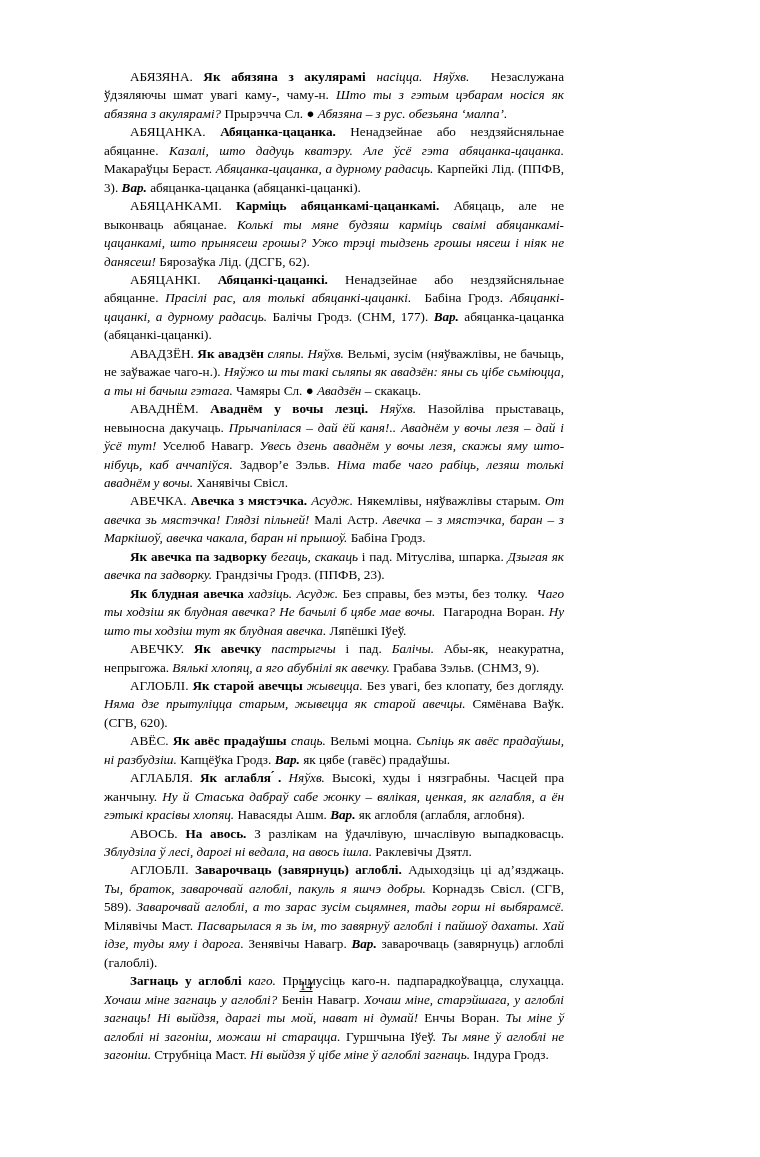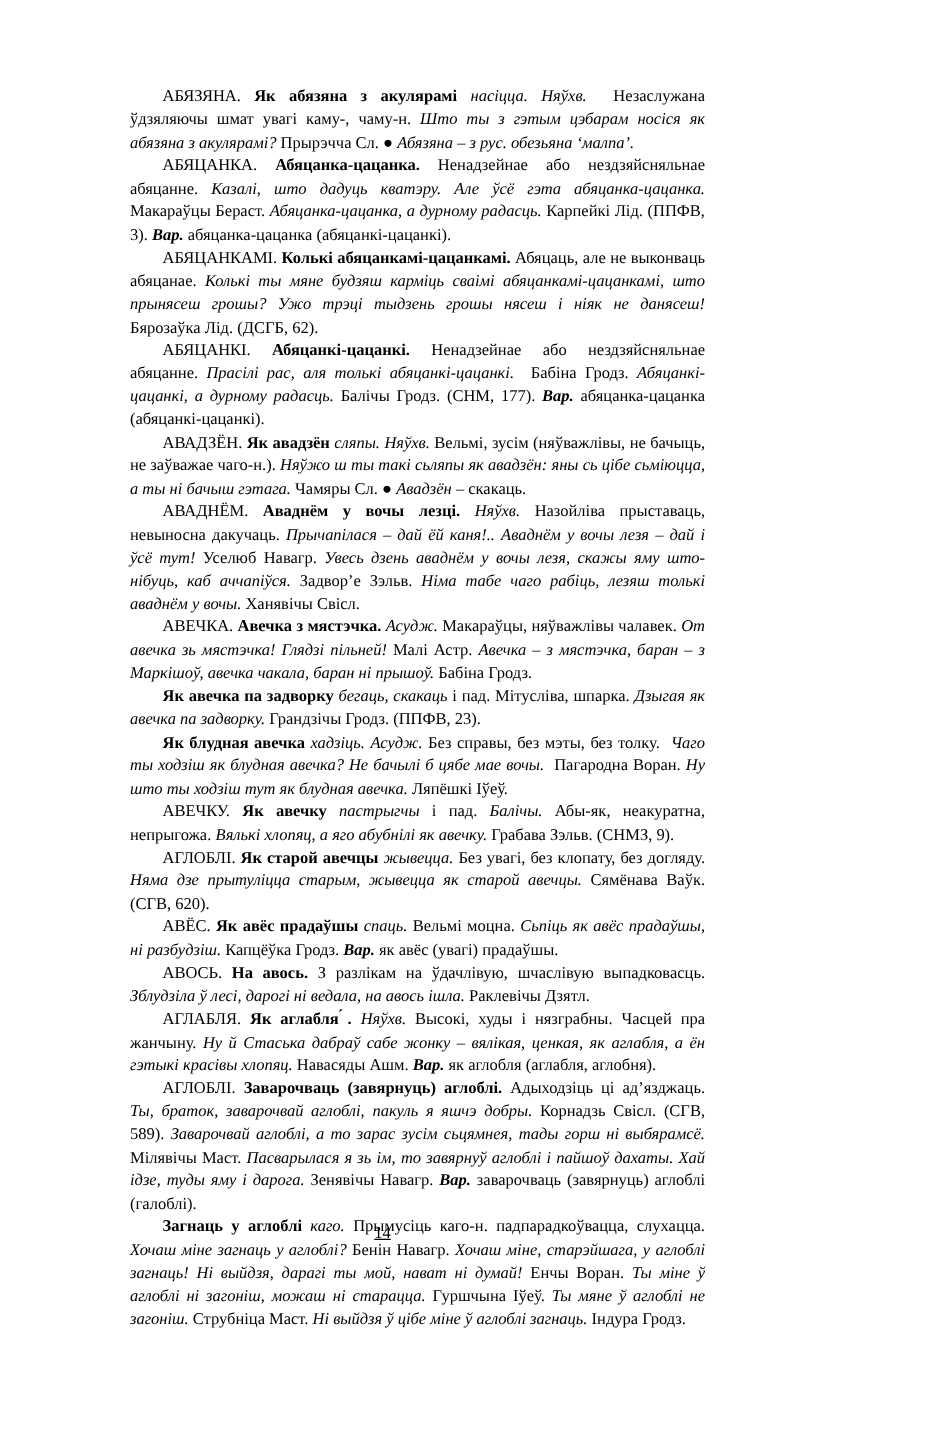--- a/index.html
+++ b/index.html
@@ -58,43 +58,43 @@
 </head>
 <body>
 
 <div class="page">
   <div class="body-text">
 
     <p class="entry"><span>АБЯЗЯНА.</span> <b>Як абязяна з акулярамі</b> <i>насіцца.</i> <i>Няўхв.</i>&nbsp; <span>Незаслужана ўдзяляючы шмат увагі каму-, чаму-н.</span> <i>Што ты з гэтым цэбарам носіся як абязяна з акулярамі?</i> <span>Прырэчча Сл.</span> <span class="bullet">●</span> <i>Абязяна –  з рус. обезьяна ‘малпа’.</i></p>
 
     <p class="entry"><span>АБЯЦАНКА.</span> <b>Абяцанка-цацанка.</b> <span>Ненадзейнае або нездзяйсняльнае абяцанне.</span> <i>Казалі, што дадуць кватэру. Але ўсё гэта абяцанка-цацанка.</i> <span>Макараўцы Бераст.</span> <i>Абяцанка-цацанка, а дурному радасць.</i> <span>Карпейкі Лід. (ППФВ, 3).</span> <b><i>Вар.</i></b> <span>абяцанка-цацанка (абяцанкі-цацанкі).</span></p>
 
-    <p class="entry"><span>АБЯЦАНКАМІ.</span> <b>Колькі абяцанкамі-цацанкамі.</b> <span>Абяцаць, але не выконваць абяцанае.</span> <i>Колькі ты мяне будзяш карміць сваімі абяцанкамі-цацанкамі, што прынясеш грошы? Ужо трэці тыдзень грошы нясеш і ніяк не данясеш!</i> <span>Бярозаўка Лід. (ДСГБ, 62).</span></p>
+    <p class="entry"><span>АБЯЦАНКАМІ.</span> <b>Карміць абяцанкамі-цацанкамі.</b> <span>Абяцаць, але не выконваць абяцанае.</span> <i>Колькі ты мяне будзяш карміць сваімі абяцанкамі-цацанкамі, што прынясеш грошы? Ужо трэці тыдзень грошы нясеш і ніяк не данясеш!</i> <span>Бярозаўка Лід. (ДСГБ, 62).</span></p>
 
     <p class="entry"><span>АБЯЦАНКІ.</span> <b>Абяцанкі-цацанкі.</b> <span>Ненадзейнае або нездзяйсняльнае абяцанне.</span> <i>Прасілі рас, аля толькі абяцанкі-цацанкі.</i>&nbsp; <span>Бабіна Гродз.</span> <i>Абяцанкі-цацанкі, а дурному радасць.</i> <span>Балічы Гродз. (СНМ, 177).</span> <b><i>Вар.</i></b> <span>абяцанка-цацанка (абяцанкі-цацанкі).</span></p>
 
     <p class="entry"><span>АВАДЗЁН.</span> <b>Як авадзён</b> <i>сляпы.</i> <i>Няўхв.</i> <span>Вельмі, зусім (няўважлівы, не бачыць, не заўважае чаго-н.).</span> <i>Няўжо ш ты такі сьляпы як авадзён: яны сь цібе сьміюцца, а ты ні бачыш гэтага.</i> <span>Чамяры Сл.</span> <span class="bullet">●</span> <i>Авадзён</i><span> – скакаць.</span></p>
 
     <p class="entry"><span>АВАДНЁМ.</span> <b>Аваднём у вочы лезці.</b> <i>Няўхв.</i> <span>Назойліва прыставаць, невыносна дакучаць.</span> <i>Прычапілася – дай ёй каня!.. Аваднём у вочы лезя – дай і ўсё тут!</i> <span>Уселюб Навагр.</span> <i>Увесь дзень аваднём у вочы лезя, скажы яму што-нібуць, каб аччапіўся.</i> <span>Задвор’е Зэльв.</span> <i>Німа табе чаго рабіць, лезяш толькі аваднём у вочы.</i> <span>Ханявічы Свісл.</span></p>
 
-    <p class="entry"><span>АВЕЧКА.</span> <b>Авечка з мястэчка.</b> <i>Асудж.</i> <span>Макараўцы, няўважлівы чалавек.</span> <i>От авечка зь мястэчка! Глядзі пільней!</i> <span>Малі Астр.</span> <i>Авечка – з мястэчка, баран – з Маркішоў, авечка чакала, баран ні прышоў.</i> <span>Бабіна Гродз.</span></p>
+    <p class="entry"><span>АВЕЧКА.</span> <b>Авечка з мястэчка.</b> <i>Асудж.</i> <span>Някемлівы, няўважлівы старым.</span> <i>От авечка зь мястэчка! Глядзі пільней!</i> <span>Малі Астр.</span> <i>Авечка – з мястэчка, баран – з Маркішоў, авечка чакала, баран ні прышоў.</i> <span>Бабіна Гродз.</span></p>
 
     <p class="sub"><b>Як авечка па задворку</b> <i>бегаць, скакаць</i> <span>і пад.</span> <span>Мітусліва, шпарка.</span> <i>Дзыгая як авечка па задворку.</i> <span>Грандзічы Гродз. (ППФВ, 23).</span></p>
 
     <p class="sub"><b>Як блудная авечка</b> <i>хадзіць.</i> <i>Асудж.</i> <span>Без справы, без мэты, без толку.</span>&nbsp; <i>Чаго ты ходзіш як блудная авечка? Не бачылі б цябе мае вочы.</i>&nbsp; <span>Пагародна Воран.</span> <i>Ну што ты ходзіш тут як блудная авечка.</i> <span>Ляпёшкі Іўеў.</span></p>
 
     <p class="entry"><span>АВЕЧКУ.</span> <b>Як авечку</b> <i>пастрыгчы</i> <span>і пад.</span> <i>Балічы.</i> <span>Абы-як, неакуратна, непрыгожа.</span> <i>Вялькі хлопяц, а яго абубнілі як авечку.</i> <span>Грабава Зэльв. (СНМЗ, 9).</span></p>
 
     <p class="entry"><span>АГЛОБЛІ.</span> <b>Як старой авечцы</b> <i>жывецца.</i> <span>Без увагі, без клопату, без догляду.</span> <i>Няма дзе прытуліцца старым, жывецца як старой авечцы.</i> <span>Сямёнава Ваўк. (СГВ, 620).</span></p>
 
-    <p class="entry"><span>АВЁС.</span> <b>Як авёс прадаўшы</b> <i>спаць.</i> <span>Вельмі моцна.</span> <i>Сьпіць як авёс прадаўшы, ні разбудзіш.</i> <span>Капцёўка Гродз.</span> <b><i>Вар.</i></b> <span>як авёс (увагі) прадаўшы.</span></p>
+    <p class="entry"><span>АВЁС.</span> <b>Як авёс прадаўшы</b> <i>спаць.</i> <span>Вельмі моцна.</span> <i>Сьпіць як авёс прадаўшы, ні разбудзіш.</i> <span>Капцёўка Гродз.</span> <b><i>Вар.</i></b> <span>як цябе (гавёс) прадаўшы.</span></p>
+
+    <p class="entry"><span>АГЛАБЛЯ.</span> <b>Як аглабля ́.</b> <i>Няўхв.</i> <span>Высокі, худы і нязграбны. Часцей пра жанчыну.</span> <i>Ну й Стаська дабраў сабе жонку – вялікая, ценкая, як аглабля, а ён гэтыкі красівы хлопяц.</i> <span>Навасяды Ашм.</span> <b><i>Вар.</i></b> <span>як аглобля (аглабля, аглобня).</span></p>
 
     <p class="entry"><span>АВОСЬ.</span> <b>На авось.</b> <span>З разлікам на ўдачлівую, шчаслівую выпадковасць.</span> <i>Зблудзіла ў лесі, дарогі ні ведала, на авось ішла.</i> <span>Раклевічы Дзятл.</span></p>
-
-    <p class="entry"><span>АГЛАБЛЯ.</span> <b>Як аглабля ́.</b> <i>Няўхв.</i> <span>Высокі, худы і нязграбны. Часцей пра жанчыну.</span> <i>Ну й Стаська дабраў сабе жонку – вялікая, ценкая, як аглабля, а ён гэтыкі красівы хлопяц.</i> <span>Навасяды Ашм.</span> <b><i>Вар.</i></b> <span>як аглобля (аглабля, аглобня).</span></p>
 
     <p class="entry"><span>АГЛОБЛІ.</span> <b>Заварочваць (завярнуць) аглоблі.</b> <span>Адыходзіць ці ад’язджаць.</span> <i>Ты, браток, заварочвай аглоблі, пакуль я яшчэ добры.</i> <span>Корнадзь Свісл. (СГВ, 589).</span> <i>Заварочвай аглоблі, а то зарас зусім сьцямнея, тады горш ні выбярамсё.</i> <span>Мілявічы Маст.</span> <i>Пасварылася я зь ім, то завярнуў аглоблі і пайшоў дахаты. Хай ідзе, туды яму і дарога.</i> <span>Зенявічы Навагр.</span> <b><i>Вар.</i></b> <span>заварочваць (завярнуць) аглоблі (галоблі).</span></p>
 
     <p class="sub"><b>Загнаць у аглоблі</b> <i>каго.</i> <span>Прымусіць каго-н. падпарадкоўвацца, слухацца.</span> <i>Хочаш міне загнаць у аглоблі?</i> <span>Бенін Навагр.</span> <i>Хочаш міне, старэйшага, у аглоблі загнаць! Ні выйдзя, дарагі ты мой, нават ні думай!</i> <span>Енчы Воран.</span> <i>Ты міне ў аглоблі ні загоніш, можаш ні старацца.</i> <span>Гуршчына Іўеў.</span> <i>Ты мяне ў аглоблі не загоніш.</i> <span>Струбніца Маст.</span> <i>Ні выйдзя ў цібе міне ў аглоблі загнаць.</i> <span>Індура Гродз.</span></p>
 
   </div>
 
   <div class="pagenum">14</div>
 </div>
 

